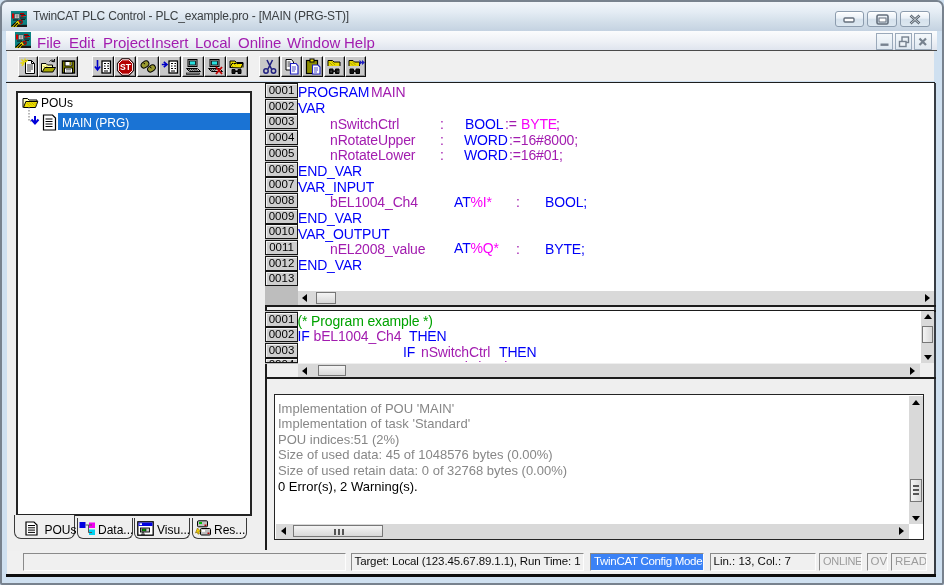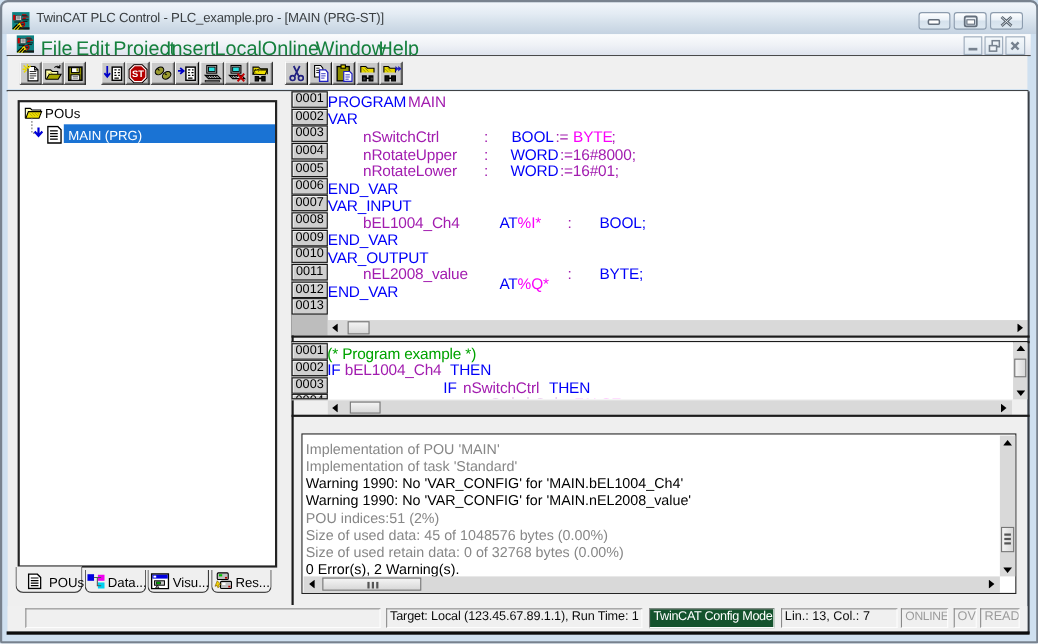--- a/index.html
+++ b/index.html
@@ -6,21 +6,21 @@
 .ab{position:absolute}
 #outer{left:0;top:0;width:944px;height:585px;border:2px solid #78828e;border-radius:7px 7px 2px 2px}
 #titlebar{left:2px;top:2px;width:940px;height:29px;border-radius:5px 5px 0 0;
  background:linear-gradient(180deg,#f1f5fa 0%,#e4ecf4 35%,#d2dee9 70%,#c4d2e1 100%)}
 #titletxt{left:33px;top:9px;font-size:12px;color:#3c4043;letter-spacing:-0.2px}
 .wbtn{top:11px;height:16px;border:1px solid #8c9cae;border-radius:3px;
  background:linear-gradient(180deg,#fdfeff 0%,#e9f0f7 45%,#d5e1ec 50%,#dde8f1 100%);
  box-shadow:inset 0 1px 0 #fff}
 #menubar{left:6px;top:31px;width:931px;height:19px;
  background:linear-gradient(180deg,#fbfcfd 0%,#eef1f6 55%,#dfe4ee 100%)}
-.mi{top:33.5px;font-size:18px;color:#15803d}
+.mi{top:33.5px;font-size:15px;color:#a21caf}
 .mdib{top:33px;height:16px;border:1px solid #9aa9ba;background:linear-gradient(180deg,#f4f8fb,#dfe8f1);}
 #mensep{left:6px;top:50px;width:931px;height:1.4px;background:#4a4a4a}
 #toolzone{left:7px;top:51.4px;width:927px;height:30px;background:#f0f0f0}
 .tb{position:absolute;top:56px;height:21px;background:#c9c9c9;
  border:1px solid;border-color:#fcfcfc #0e0e0e #0e0e0e #fcfcfc;
  box-shadow:inset -1px -1px 0 #8f8f8f}
 .tb svg{position:absolute;left:1px;top:1px}
 #toolsep{left:6px;top:81.6px;width:929px;height:1.8px;background:#1d1d1d}
 #client{left:7px;top:83.4px;width:926.5px;height:490.6px;background:#efefef}
 #rightedge{left:933.5px;top:83.4px;width:2.4px;height:493px;background:#383d44}
@@ -325,21 +325,21 @@
 <div class="cl" style="left:509px;top:147.2px">:=16#01;</div>
 <div class="cl b" style="left:298px;top:162.9px">END_VAR</div>
 <div class="cl b" style="left:298px;top:178.6px">VAR_INPUT</div>
 <div class="cl" style="left:330px;top:194.3px">bEL1004_Ch4</div>
 <div class="cl b" style="left:454px;top:194.3px">AT<span class="m">%I*</span></div>
 <div class="cl" style="left:516px;top:194.3px">:</div>
 <div class="cl b" style="left:545px;top:194.3px">BOOL;</div>
 <div class="cl b" style="left:298px;top:210px">END_VAR</div>
 <div class="cl b" style="left:298px;top:225.7px">VAR_OUTPUT</div>
 <div class="cl" style="left:330px;top:241.4px">nEL2008_value</div>
-<div class="cl b" style="left:454px;top:250px">AT<span class="m">%Q*</span></div>
+<div class="cl b" style="left:454px;top:240px">AT<span class="m">%Q*</span></div>
 <div class="cl" style="left:516px;top:241.4px">:</div>
 <div class="cl b" style="left:545px;top:241.4px">BYTE;</div>
 <div class="cl b" style="left:298px;top:257.1px">END_VAR</div>
 <div class="sbh" style="left:298px;top:291px;width:635.5px;height:14px"></div>
 <svg class="ab" style="left:301px;top:294px" width="8" height="8">
     <path d="M6 0 L1 4 L6 8 z" fill="#000"></path>
   </svg>
 <div class="thumb" style="left:316px;top:292.2px;width:20px;height:11.6px"></div>
 <svg class="ab" style="left:923px;top:294px" width="8" height="8">
     <path d="M2 0 L7 4 L2 8 z" fill="#000"></path>
@@ -379,22 +379,20 @@
   </svg>
 <div class="thumb" style="left:318px;top:365px;width:28px;height:11.2px"></div>
 <svg class="ab" style="left:908px;top:366.5px" width="8" height="8">
     <path d="M2 0 L7 4 L2 8 z" fill="#000"></path>
   </svg>
 <div class="ab" style="left:265px;top:377.2px;width:670.5px;height:1.8px;background:#1b1b1b"></div>
 
 <div class="ab" style="left:274px;top:394px;width:650px;height:146px;border:1.6px solid #242424;background:#fff"></div>
 <div class="ab" style="left:278px;top:400.6px;font-size:13px;line-height:15.6px;white-space:pre;color:#878787">Implementation of POU 'MAIN'
 Implementation of task 'Standard'
-<span style="color:#000">Warning 1990: No 'VAR_CONFIG' for 'MAIN.bEL1004_Ch4'
-Warning 1990: No 'VAR_CONFIG' for 'MAIN.nEL2008_value'</span>
 POU indices:51 (2%)
 Size of used data: 45 of 1048576 bytes (0.00%)
 Size of used retain data: 0 of 32768 bytes (0.00%)
 <span style="color:#000">0 Error(s), 2 Warning(s).</span></div>
 <div class="sbv" style="left:909px;top:395.6px;width:13.5px;height:128px"></div>
 <svg class="ab" style="left:912px;top:399px" width="8" height="8">
     <path d="M0 6 L4 1 L8 6 z" fill="#000"></path>
   </svg>
 <div class="thumbv" style="left:909.8px;top:479px;width:12px;height:23px">
 <div style="position:absolute;left:2.5px;top:5px;width:6px;height:1.5px;background:#555"></div>
@@ -413,19 +411,19 @@
 <div style="position:absolute;left:44px;top:2.5px;width:1.6px;height:6px;background:#555"></div>
 <div style="position:absolute;left:48px;top:2.5px;width:1.6px;height:6px;background:#555"></div>
   </div>
 <svg class="ab" style="left:897px;top:527px" width="8" height="8">
     <path d="M2 0 L7 4 L2 8 z" fill="#000"></path>
   </svg>
 
 <div class="ab" id="statusbar"></div>
 <div class="ab seg" style="left:23px;width:323px"></div>
 <div class="ab seg" style="left:350.5px;width:233px;letter-spacing:-0.12px">Target: Local (123.45.67.89.1.1), Run Time: 1</div>
-<div class="ab seg" style="left:590px;width:113.5px;background:#14532d;color:#fff;font-size:11.5px;letter-spacing:-0.3px">TwinCAT Config Mode</div>
+<div class="ab seg" style="left:590px;width:113.5px;background:#3b82f6;color:#fff;font-size:11.5px;letter-spacing:-0.3px">TwinCAT Config Mode</div>
 <div class="ab seg" style="left:709.5px;width:106.5px">Lin.: 13, Col.: 7</div>
 <div class="ab seg" style="left:819px;width:43px;color:#9c9c9c;font-size:11px;letter-spacing:-0.3px">ONLINE</div>
 <div class="ab seg" style="left:866.5px;width:21px;color:#9c9c9c">OV</div>
 <div class="ab seg" style="left:891px;width:36px;color:#9c9c9c">READ</div>
 
 <div class="ab" id="botline"></div>
 
 </body></html>

